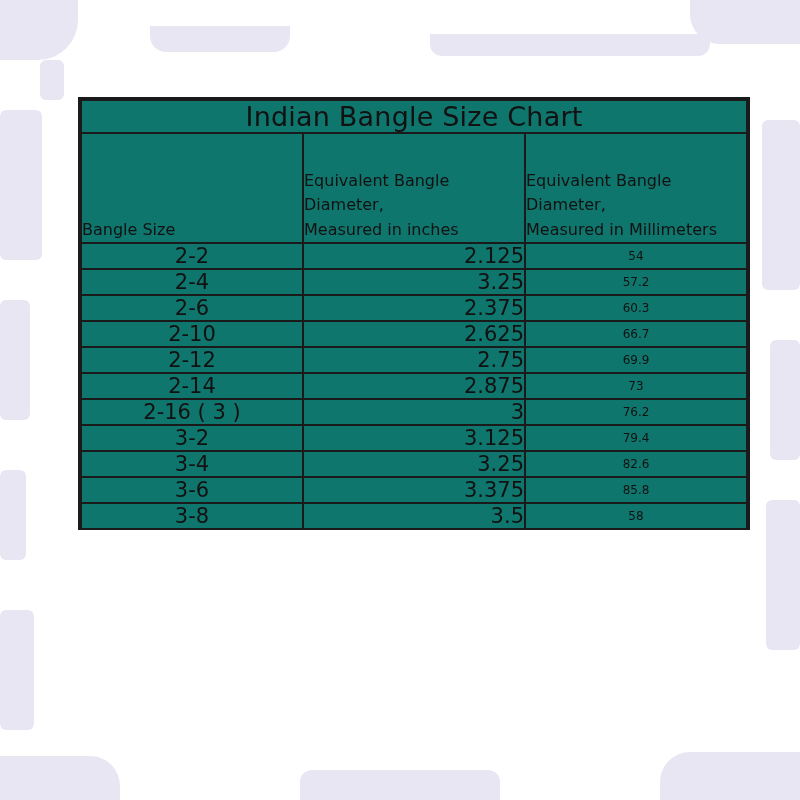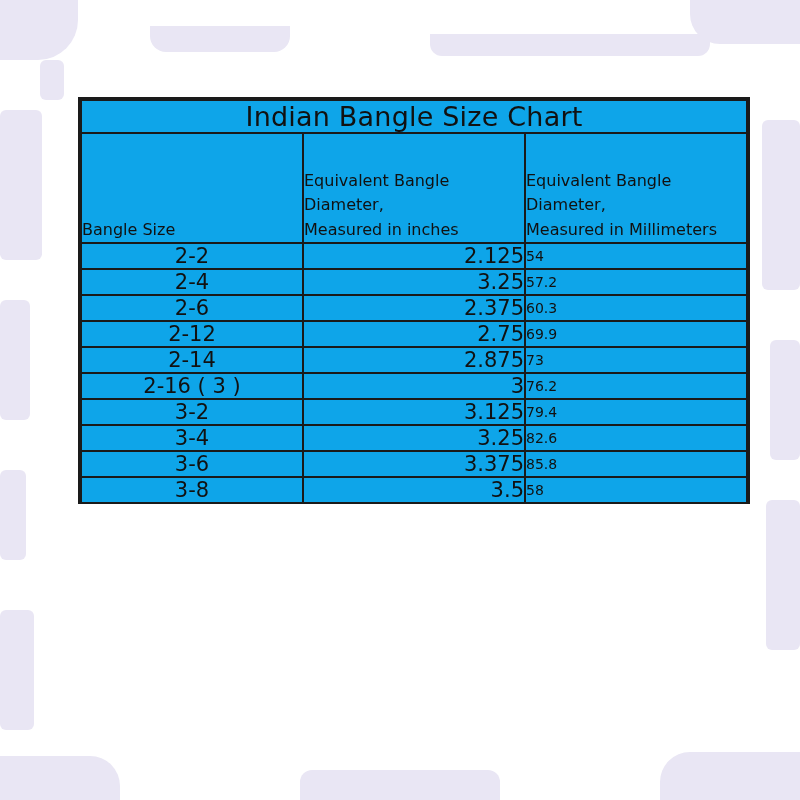--- a/index.html
+++ b/index.html
@@ -36,21 +36,21 @@
   .s12{ left: 0px;   top: 756px; width: 120px; height: 44px; border-radius: 0 30px 0 0; }
   .s13{ left: 300px; top: 770px; width: 200px; height: 30px; border-radius: 12px 12px 0 0; }
   .s14{ left: 660px; top: 752px; width: 140px; height: 48px; border-radius: 30px 0 0 0; }
   .s15{ left: 40px;  top: 60px;  width: 24px;  height: 40px; }
 
   .sheet {
     position: absolute;
     left: 78px;
     top: 97px;
     width: 672px;
-    background: #0ea5e9;
+    background: #0f766e;
     border: 2px solid #1a1a1a;
     box-sizing: border-box;
   }
 
   table.chart {
     border-collapse: collapse;
     width: 100%;
     table-layout: fixed;
     color: #111111;
   }
@@ -96,21 +96,22 @@
     padding: 5px 0 6px 6px;
     border-left: none;
     white-space: nowrap;
   }
   td.inch {
     text-align: right;
     font-size: 21px;
     padding: 5px 10px 6px 0;
   }
   td.mm {
-    font-size: 14px;
+    text-align: center;
+    font-size: 12px;
     padding: 5px 0 6px 0;
     border-right: none;
     margin-top: 16px;
   }
   tr.row:last-child td { border-bottom: none; }
 </style>
 </head>
 <body>
 
 <div class="bg-smudge s1"></div>
@@ -166,20 +167,25 @@
         <td class="size">2-4</td>
         <td class="inch">3.25</td>
         <td class="mm">57.2</td>
       </tr>
       <tr class="row">
         <td class="size">2-6</td>
         <td class="inch">2.375</td>
         <td class="mm">60.3</td>
       </tr>
       <tr class="row">
+        <td class="size">2-10</td>
+        <td class="inch">2.625</td>
+        <td class="mm">66.7</td>
+      </tr>
+      <tr class="row">
         <td class="size">2-12</td>
         <td class="inch">2.75</td>
         <td class="mm">69.9</td>
       </tr>
       <tr class="row">
         <td class="size">2-14</td>
         <td class="inch">2.875</td>
         <td class="mm">73</td>
       </tr>
       <tr class="row">

